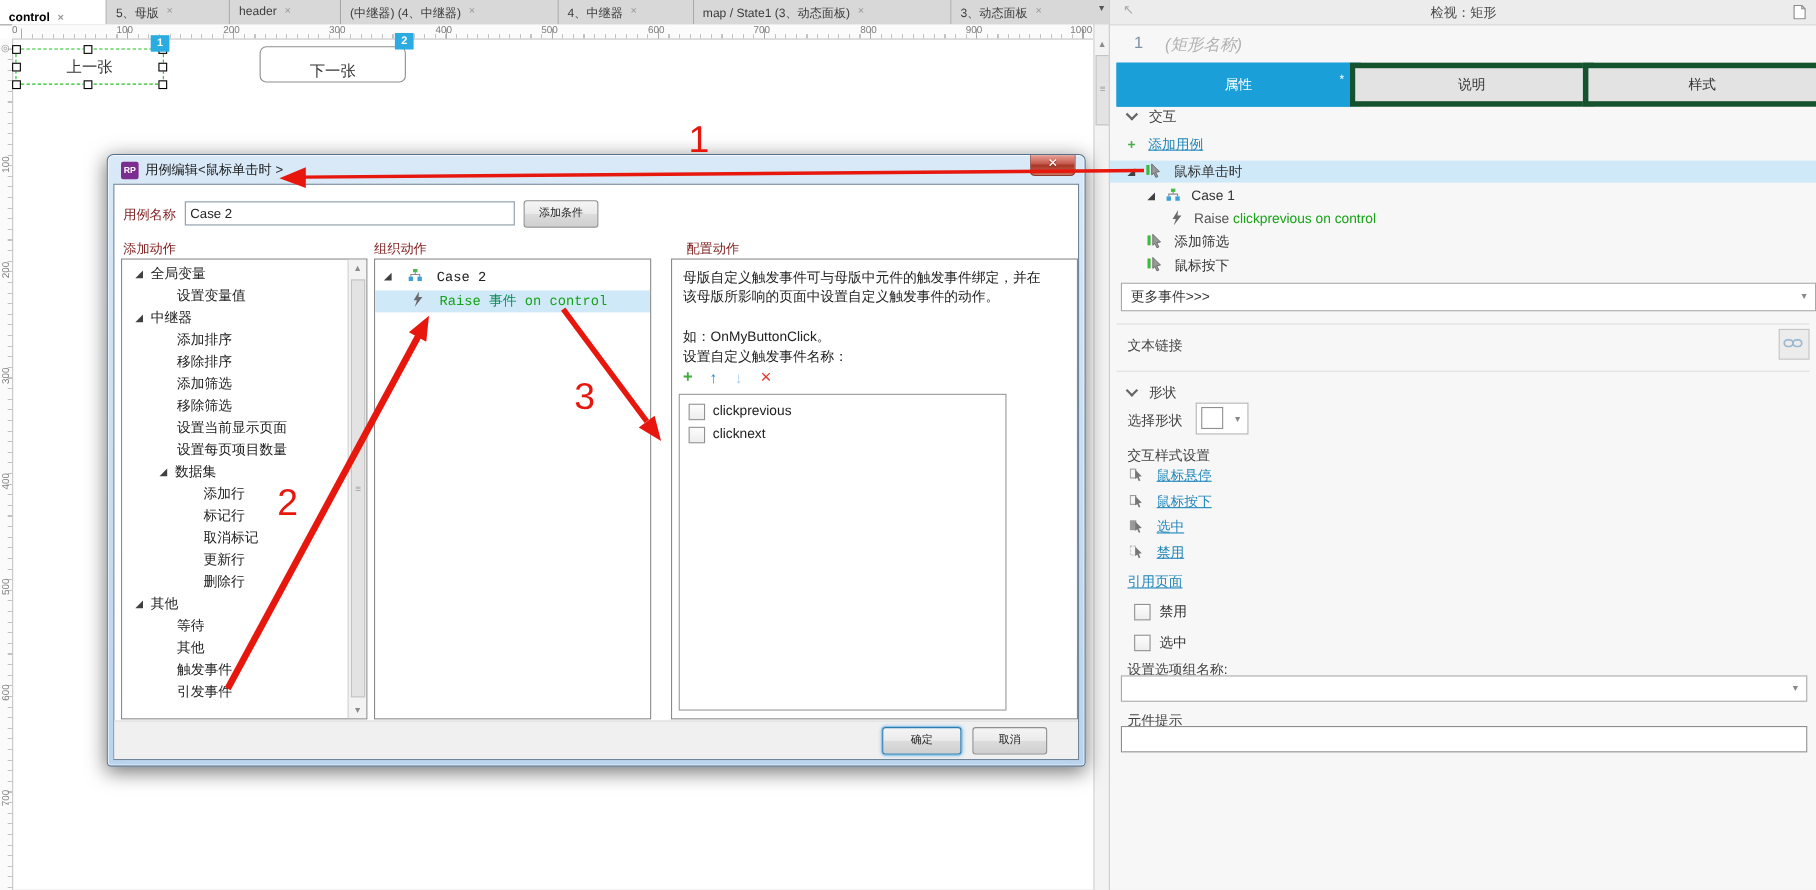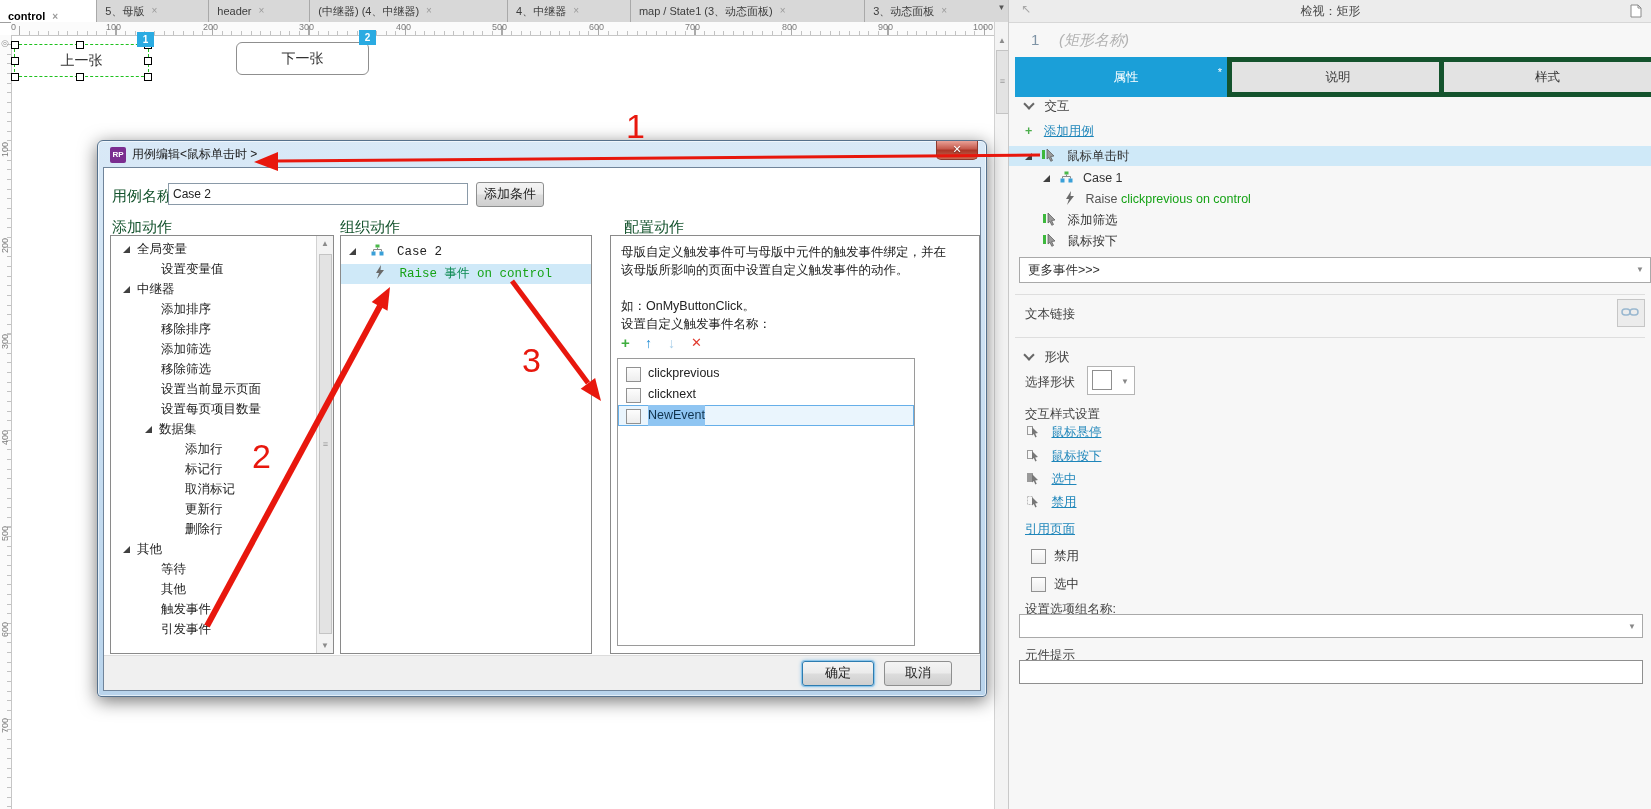--- a/index.html
+++ b/index.html
@@ -23,21 +23,21 @@
   .hlab{position:absolute;top:0;font-size:9px;color:#7c7c7c;}
   .vruler{position:absolute;left:0;top:35px;width:11px;height:774px;background:#fbfbfb;
           border-right:1px solid #c6c6c6;}
   .vruler .ticks{position:absolute;top:9px;bottom:0;right:0;width:4px;
      background:repeating-linear-gradient(to bottom,#c2c2c2 0 1px,transparent 1px 9.65px);}
   .vlab{position:absolute;left:0px;font-size:9px;color:#7c7c7c;transform:rotate(-90deg);transform-origin:left top;}
   
   .wbtn{position:absolute;background:#fff;display:flex;align-items:center;justify-content:center;
         font-size:14px;color:#333;}
   .sel{border:1px dashed #1fc11f;}
-  .rounded{border:1px solid #8f8f8f;border-radius:6px;}
+  .rounded{border:1px solid #8f8f8f;border-radius:6px;align-items:flex-end;}
   .hd{position:absolute;width:6px;height:6px;background:#fff;border:1px solid #000;}
   .badge{position:absolute;width:17px;height:15px;background:#2aabe2;color:#fff;font-size:10px;
          text-align:center;line-height:15px;font-weight:bold;}
   
   .vsb{position:absolute;background:#f3f3f3;border-left:1px solid #d2d2d2;}
   .sbthumb{position:absolute;background:#e3e3e3;border:1px solid #c4c4c4;text-align:center;color:#9a9a9a;}
   .sbarrow{position:absolute;width:100%;text-align:center;color:#8b8b8b;font-size:8px;}
   
   .dlg{position:absolute;left:97px;top:140px;width:888px;height:555px;
        background:linear-gradient(#d9e9f7,#b9d4ec);border:1px solid #56718c;border-radius:6px 6px 4px 4px;
@@ -45,25 +45,25 @@
   .dlg-title{position:absolute;left:12px;top:5px;display:flex;align-items:center;gap:6px;
              font-size:12px;color:#1a1a1a;}
   .rpicon{width:16px;height:16px;background:#7b2d90;color:#fff;font-size:8px;font-weight:bold;
           display:flex;align-items:center;justify-content:center;border-radius:2px;}
   .dlg-close{position:absolute;right:8px;top:0px;width:40px;height:18px;
              background:linear-gradient(#e9a197,#c4574a 45%,#a93526 50%,#c86a52);
              border:1px solid #8d3a2e;border-top:none;border-radius:0 0 5px 5px;color:#fff;
              font-size:11px;font-weight:bold;text-align:center;line-height:17px;text-shadow:0 1px 1px #6b1f14;}
   .dlg-body{position:absolute;left:5px;top:26px;width:876px;height:522px;background:#fff;
             border:1px solid #70849a;}
-  .lbl{position:absolute;font-size:15px;color:#14532d;}
+  .lbl{position:absolute;font-size:12px;color:#7f1d1d;}
   .tinput{position:absolute;border:1px solid #8a9aa8;background:#fff;font-size:12px;color:#222;
           padding:0 4px;font-family:inherit;}
   .wbtn7{position:absolute;height:23px;background:linear-gradient(#f4f4f4,#ebebeb 48%,#dcdcdc 52%,#cfcfcf);
-         border:1px solid #8e8f8f;border-radius:3px;font-size:13px;color:#222;text-align:center;line-height:21px;}
+         border:1px solid #8e8f8f;border-radius:3px;font-size:10px;color:#222;text-align:center;line-height:21px;}
   .wbtn7.focus{border-color:#2d7cb0;box-shadow:0 0 0 1px #8ec6ea, 0 0 4px #6fb4e4;}
   .lbox{position:absolute;background:#fff;border:1px solid #8a8a8a;overflow:hidden;}
   .trow{height:20px;line-height:20px;font-size:12.5px;color:#222;white-space:nowrap;position:relative;font-family:Liberation Mono, monospace;}
   .tri{display:inline-block;width:0;height:0;border-bottom:7px solid #404040;
        border-left:7px solid transparent;margin-right:7px;}
   .pl0{padding-left:12px;} .pl1{padding-left:50px;} .pl1b{padding-left:34px;} .pl2{padding-left:74px;}
   .selrow{background:#cfe9f8;}
   .green{color:#17a317;} .dgreen{color:#0c8a52;}
   .instr{font-size:12.5px;line-height:18px;color:#222;white-space:nowrap;}
   .cb{position:absolute;width:13px;height:13px;background:linear-gradient(#fdfdfd,#ededed);
@@ -261,24 +261,20 @@
 
         <div class="lbox" style="left:6px;top:122px;width:296px;height:286px;border-color:#9a9a9a;">
           <div class="evrow" style="margin-top:4px;">
             <span class="cb" style="left:8px;top:4px;"></span>
             <span style="position:absolute;left:30px;">clickprevious</span>
           </div>
           <div class="evrow">
             <span class="cb" style="left:8px;top:4px;"></span>
             <span style="position:absolute;left:30px;">clicknext</span>
           </div>
-          <div class="evrow" style="background:#eaf5fd;outline:1px solid #66afe9;outline-offset:-1px;">
-            <span class="cb" style="left:8px;top:4px;"></span>
-            <span style="position:absolute;left:30px;background:#8fc5f2;color:#10324c;">NewEvent</span>
-          </div>
         </div>
       </div>
 
       <div class="footer">
         <div class="wbtn7 focus" style="left:698px;top:5px;width:70px;">
           <span>确定</span>
         </div>
         <div class="wbtn7" style="left:780px;top:5px;width:66px;">
           <span>取消</span>
         </div>

